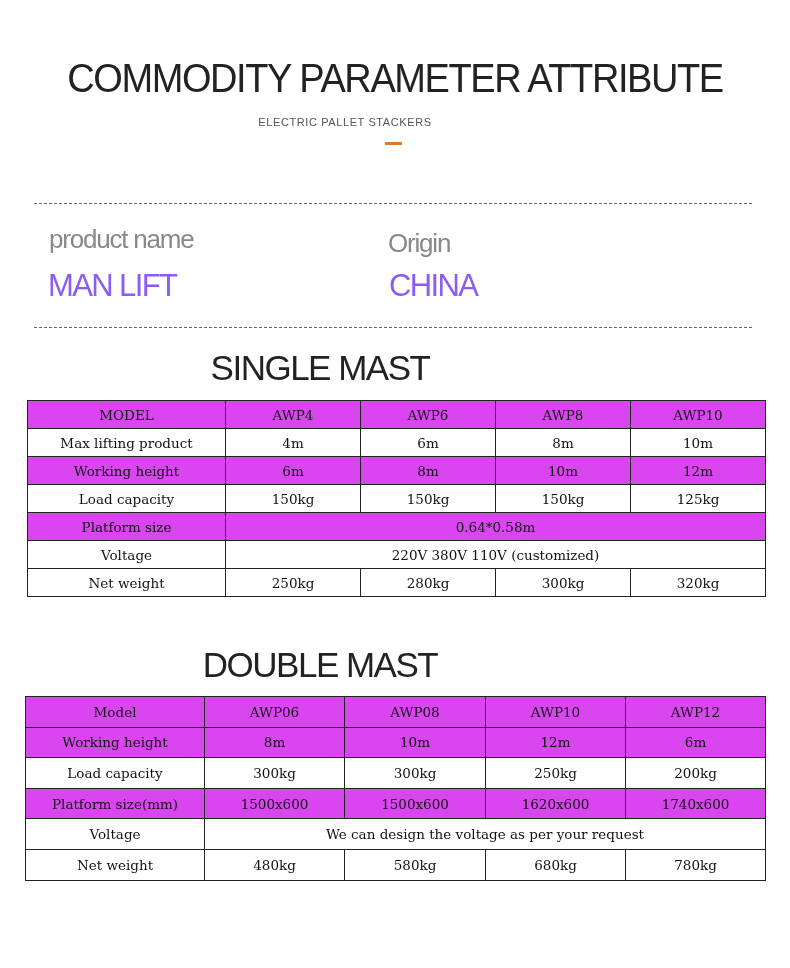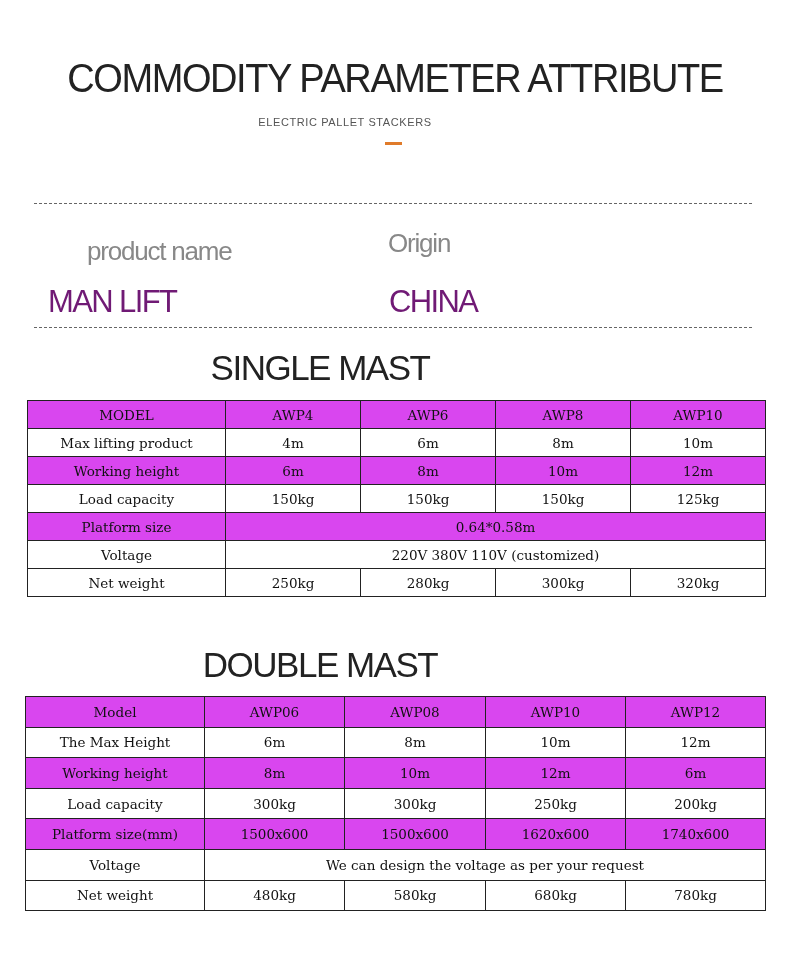--- a/index.html
+++ b/index.html
@@ -20,21 +20,21 @@
     background: #e07b2a;
   }
   .dashed {
     position: absolute; left: 34px; width: 718px; height: 0;
     border-top: 1px dashed #666;
   }
   .info-label {
     position: absolute; font-size: 26px; color: #888; letter-spacing: -1.2px;
   }
   .info-value {
-    position: absolute; font-size: 31px; color: #701a75; letter-spacing: -1.6px; margin-top: 16px;
+    position: absolute; font-size: 31px; color: #8b5cf6; letter-spacing: -1.6px;
   }
   .section-title {
     position: absolute; left: 0; width: 640px; text-align: center;
     font-size: 35px; color: #222; letter-spacing: -1.5px;
   }
 
   table.spec {
     position: absolute; border-collapse: collapse; table-layout: fixed;
     font-family: "DejaVu Serif", "Liberation Serif", serif; font-size: 13.5px; color: #111;
   }
@@ -49,21 +49,21 @@
 </style>
 </head>
 <body>
 
 <div class="main-title">COMMODITY PARAMETER ATTRIBUTE</div>
 <div class="subtitle">ELECTRIC PALLET STACKERS</div>
 <div class="accent-bar"></div>
 
 <div class="dashed" style="top:203px;"></div>
 
-<div class="info-label" style="left:49px; top:236px;margin-left:38px;">product name</div>
+<div class="info-label" style="left:49px; top:224px;">product name</div>
 <div class="info-value" style="left:48px; top:268px;">MAN LIFT</div>
 <div class="info-label" style="left:388px; top:228px;">Origin</div>
 <div class="info-value" style="left:389px; top:268px;">CHINA</div>
 
 <div class="dashed" style="top:327px;"></div>
 
 <div class="section-title" style="top:348px;">SINGLE MAST</div>
 
 <table class="spec" id="single" style="left:27px; top:400px; width:738px;">
   <colgroup>
@@ -131,27 +131,20 @@
       <col style="width:140px">
     </colgroup>
   <tbody>
       <tr class="gray">
     <td>Model</td>
     <td>AWP06</td>
     <td>AWP08</td>
     <td>AWP10</td>
     <td>AWP12</td>
   </tr>
-  <tr class="white">
-    <td>The Max Height</td>
-    <td>6m</td>
-    <td>8m</td>
-    <td>10m</td>
-    <td>12m</td>
-  </tr>
   <tr class="gray">
     <td>Working height</td>
     <td>8m</td>
     <td>10m</td>
     <td>12m</td>
     <td>6m</td>
   </tr>
   <tr class="white">
     <td>Load capacity</td>
     <td>300kg</td>

